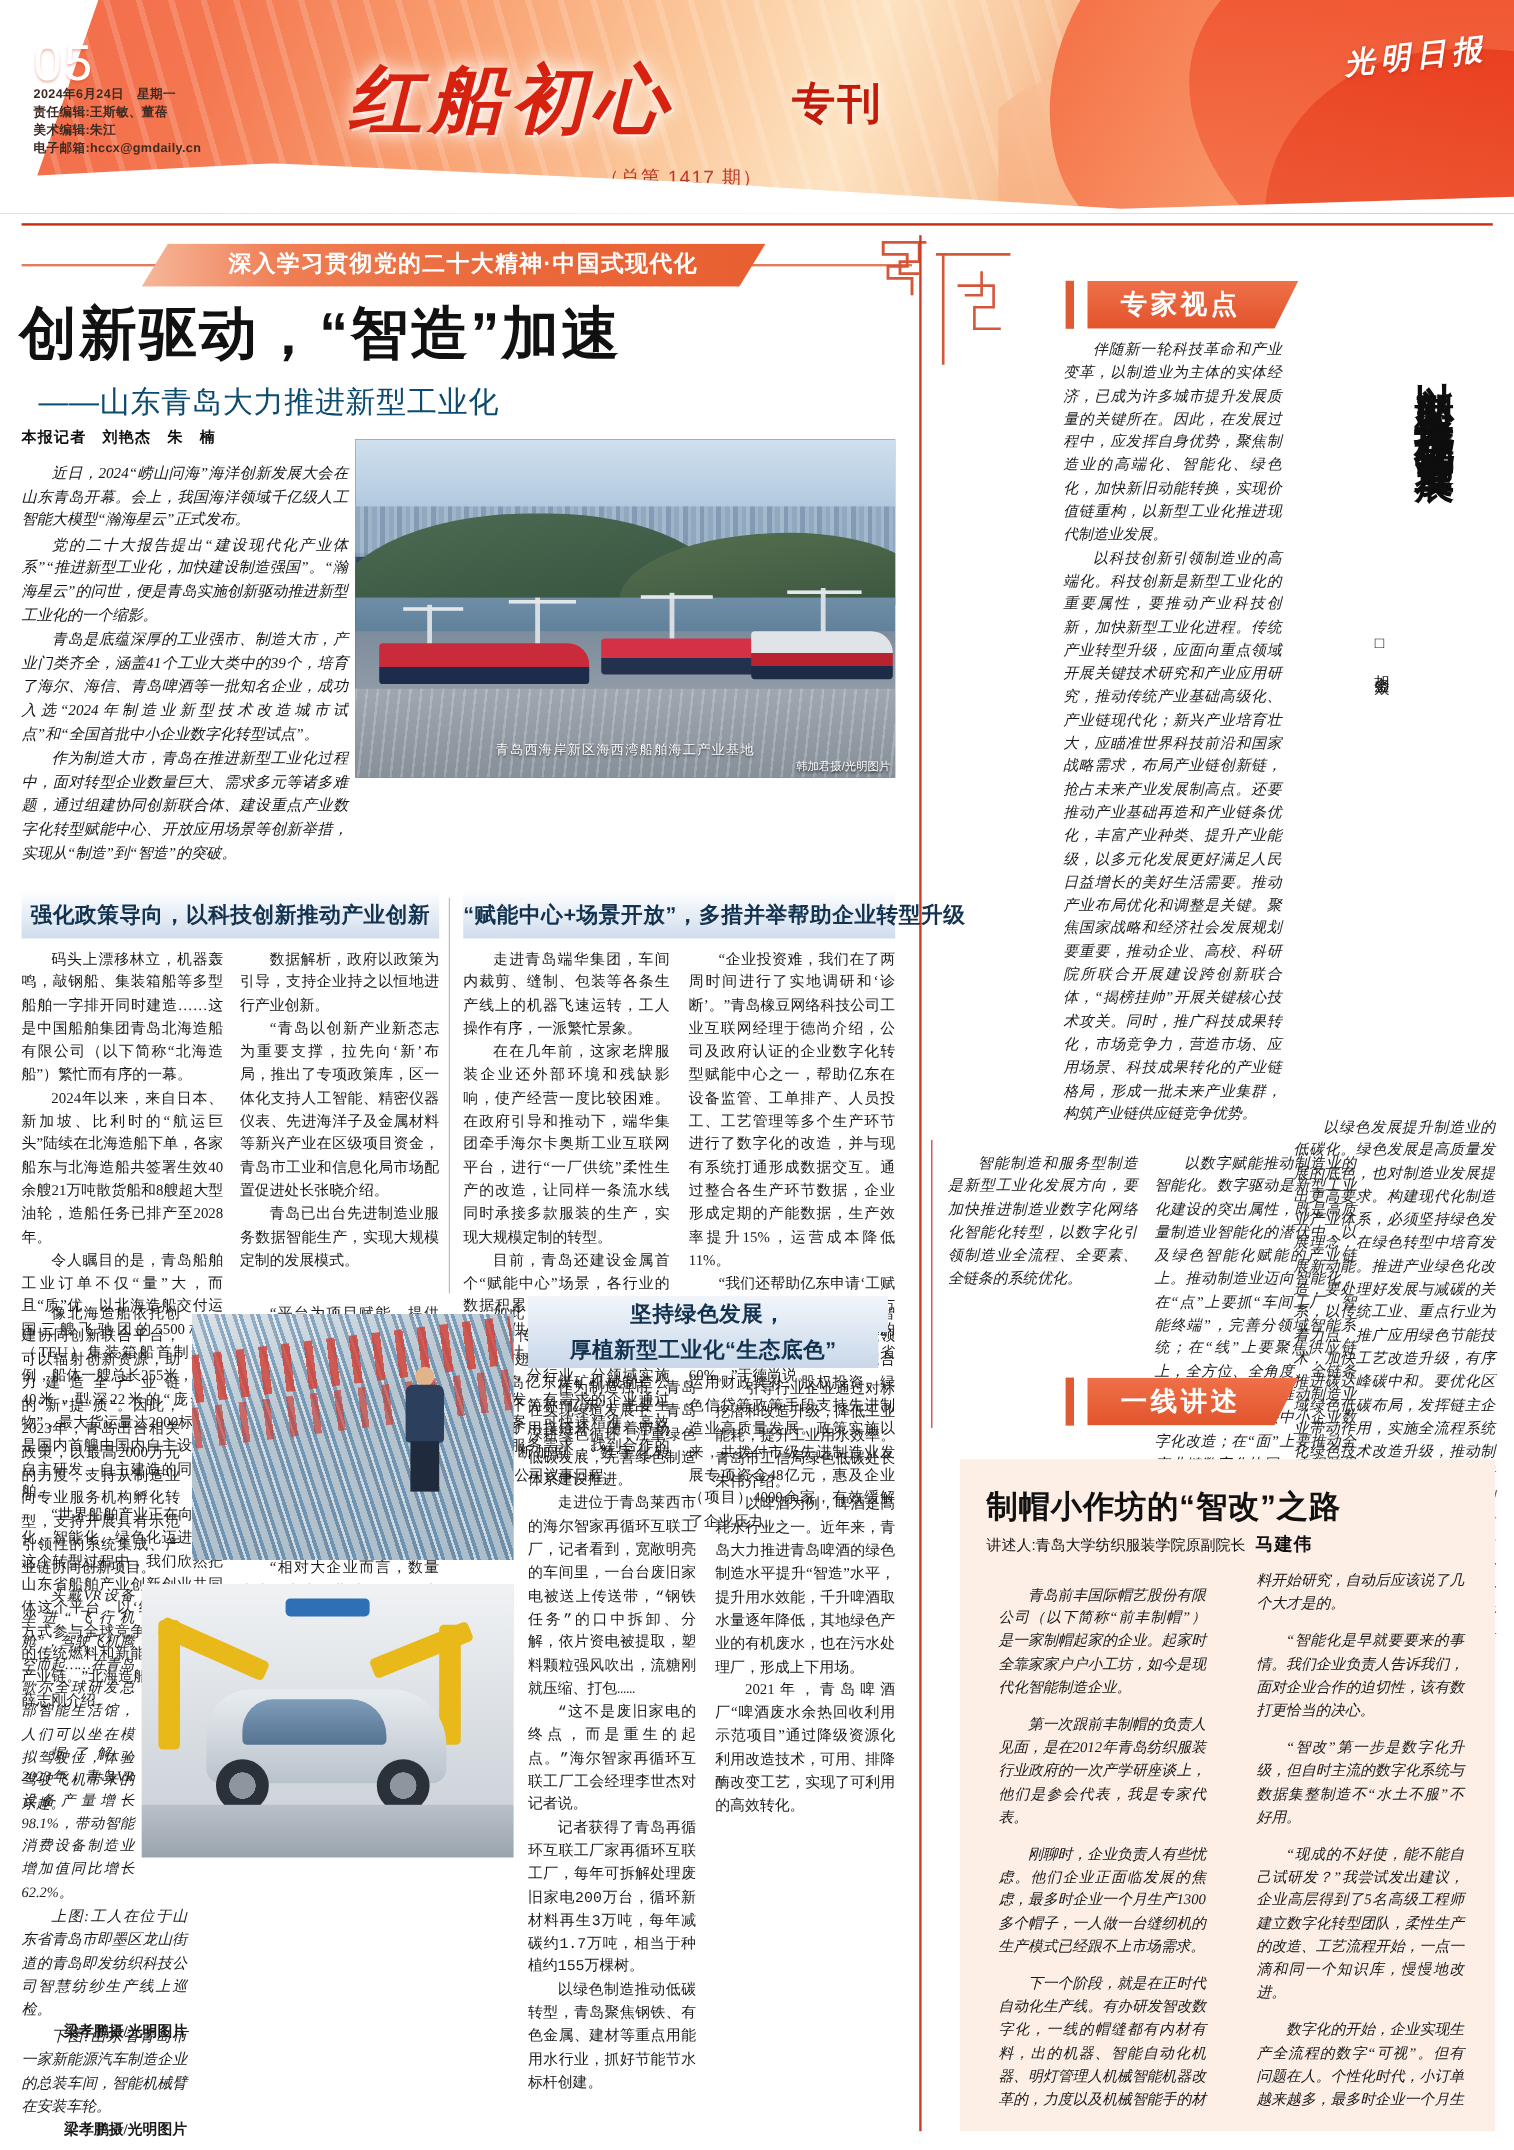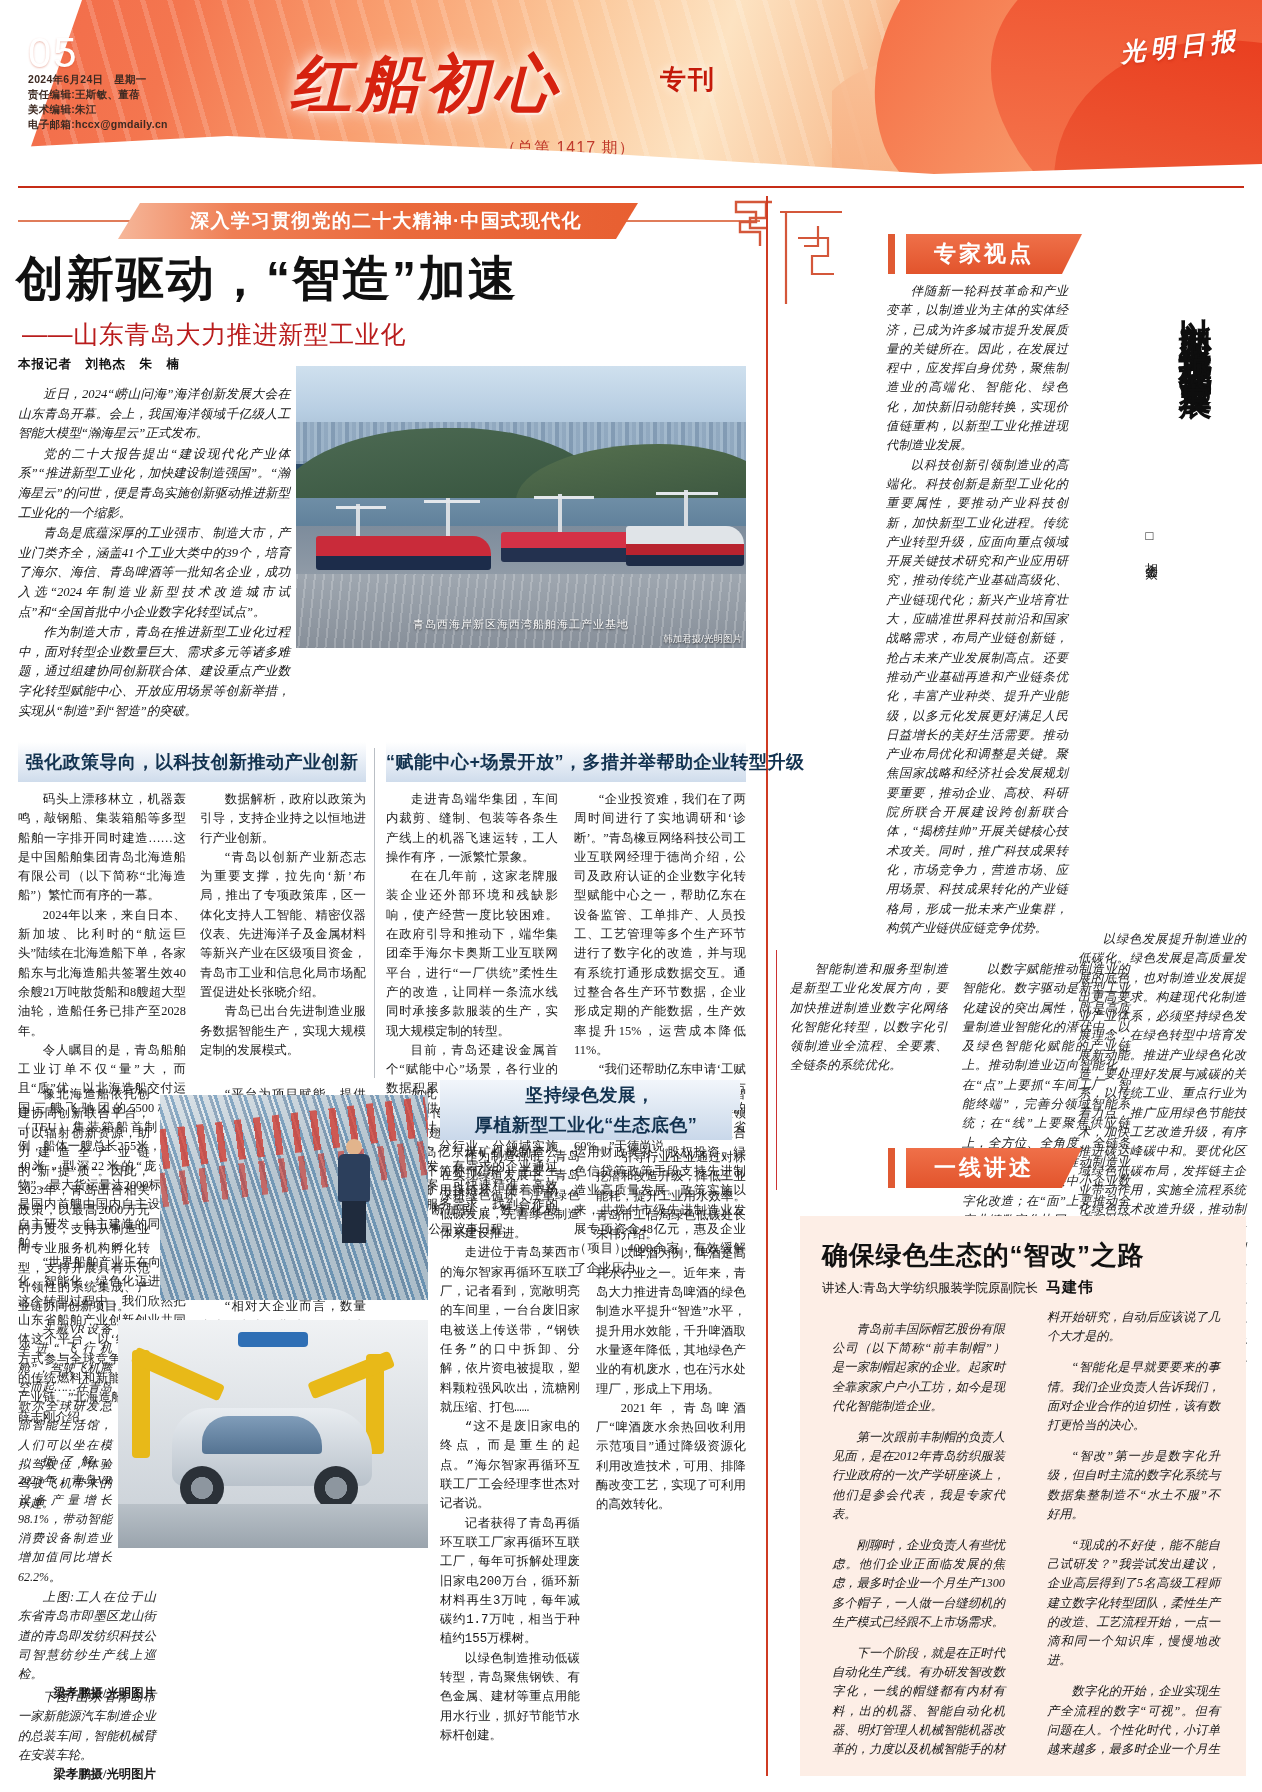--- a/index.html
+++ b/index.html
@@ -72,21 +72,21 @@
   .mast-title {
     position:absolute; left:290px; top:42px; width:470px; height:85px;
     font-family:"Liberation Serif", serif;
     font-size:62px; font-weight:bold; font-style:italic; color:#d6220f;
     letter-spacing:6px; line-height:84px; white-space:nowrap;
     text-shadow: 0 0 12px rgba(255,255,255,.95), 0 0 22px rgba(255,255,255,.8),
                  2px 2px 0 rgba(255,255,255,.5);
   }
   .mast-sub {
     position:absolute; left:660px; top:62px;
-    font-family:"Liberation Sans", sans-serif; font-size:26px; font-weight:bold;
+    font-family:"Liberation Sans", sans-serif; font-size:36px; font-weight:bold;
     color:#c41a0a; letter-spacing:2px;
     text-shadow: 0 0 10px rgba(255,255,255,.9);
   }
   .mast-issue {
     position:absolute; left:500px; top:138px;
     font-family:"Liberation Sans", sans-serif; font-size:16px; color:#c0392b;
     letter-spacing:1px;
   }
 
   
@@ -109,22 +109,22 @@
   
   .ornament { position:absolute; left:726px; top:200px; width:48px; height:48px; }
 
   
   .headline {
     position:absolute; left:16px; top:250px; width:520px;
     font-family:"Liberation Sans", sans-serif; font-size:48px; font-weight:bold;
     color:#111; letter-spacing:2px; line-height:58px; white-space:nowrap;
   }
   .subheadline {
-    position:absolute; left:22px; top:318px; width:520px;
-    font-family:"Liberation Sans", sans-serif; font-size:25px; color:#b91c1c;
+    position:absolute; left:32px; top:318px; width:520px;
+    font-family:"Liberation Sans", sans-serif; font-size:25px; color:#0c4a6e;
     letter-spacing:.6px; white-space:nowrap;
   }
   .byline {
     position:absolute; left:18px; top:356px;
     font-family:"Liberation Sans", sans-serif; font-size:12.5px; font-weight:bold; color:#111;
     letter-spacing:1px;
   }
 
   
   .intro-col {
@@ -542,21 +542,21 @@
 
   <div class="vsep-thin" style="left:776px; top:950px; height:240px; background:#c33;"></div>
 
   <div class="tagbox" style="left:888px; top:1148px; width:200px;">
     <div class="bar"></div>
       <div class="shape"></div>
     <div class="label">一线讲述</div>
   </div>
 
   <div class="story-card">
-    <div class="story-title">确保绿色生态的“智改”之路</div>
+    <div class="story-title">制帽小作坊的“智改”之路</div>
     <div class="story-teller">
       <span>讲述人:青岛大学纺织服装学院原副院长</span><b>马建伟</b>
     </div>
     <div class="story-body">
       <p>青岛前丰国际帽艺股份有限公司（以下简称“前丰制帽”）是一家制帽起家的企业。起家时全靠家家户户小工坊，如今是现代化智能制造企业。</p>
       <p>第一次跟前丰制帽的负责人见面，是在2012年青岛纺织服装行业政府的一次产学研座谈上，他们是参会代表，我是专家代表。</p>
       <p>刚聊时，企业负责人有些忧虑。他们企业正面临发展的焦虑，最多时企业一个月生产1300多个帽子，一人做一台缝纫机的生产模式已经跟不上市场需求。</p>
       <p>下一个阶段，就是在正时代自动化生产线。有办研发智改数字化，一线的帽缝都有内材有料，出的机器、智能自动化机器、明灯管理人机械智能机器改革的，力度以及机械智能手的材料开始研究，自动后应该说了几个大才是的。</p>
       <p>“智能化是早就要要来的事情。我们企业负责人告诉我们，面对企业合作的迫切性，该有数打更恰当的决心。</p>
       <p>“智改”第一步是数字化升级，但自时主流的数字化系统与数据集整制造不“水土不服”不好用。</p>

